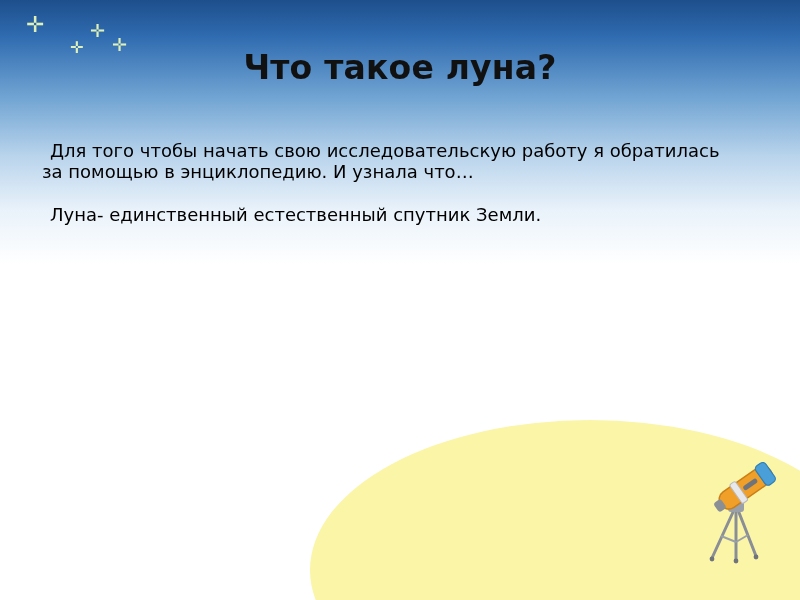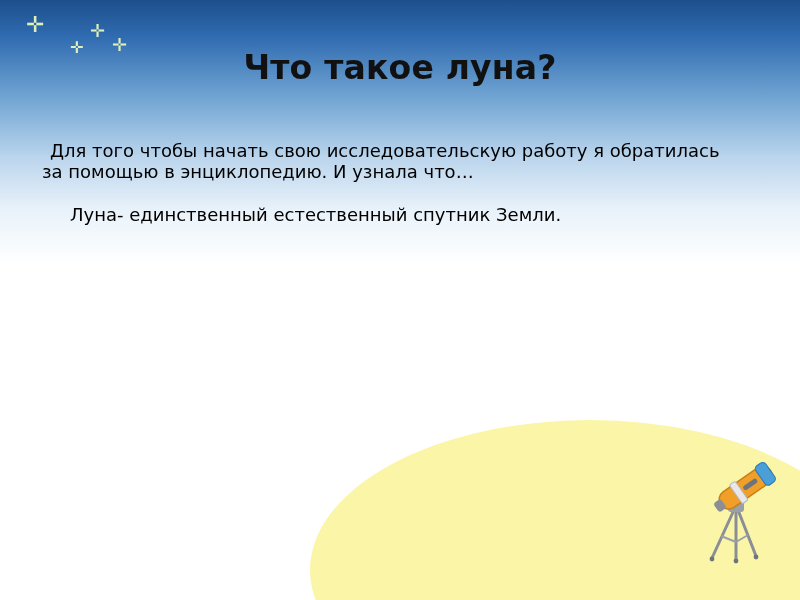--- a/index.html
+++ b/index.html
@@ -68,21 +68,20 @@
   }
   .para {
     font-size: 18px;
     line-height: 1.18;
     color: #000000;
     margin: 0 0 22px 0;
     text-indent: 8px;
   }
   .para.p2 {
     margin-bottom: 0;
-    margin-left: 20px;
   }
 
   
   .ground {
     position: absolute;
     right: -70px;
     bottom: -120px;
     width: 560px;
     height: 300px;
     background: #fbf5a8;

